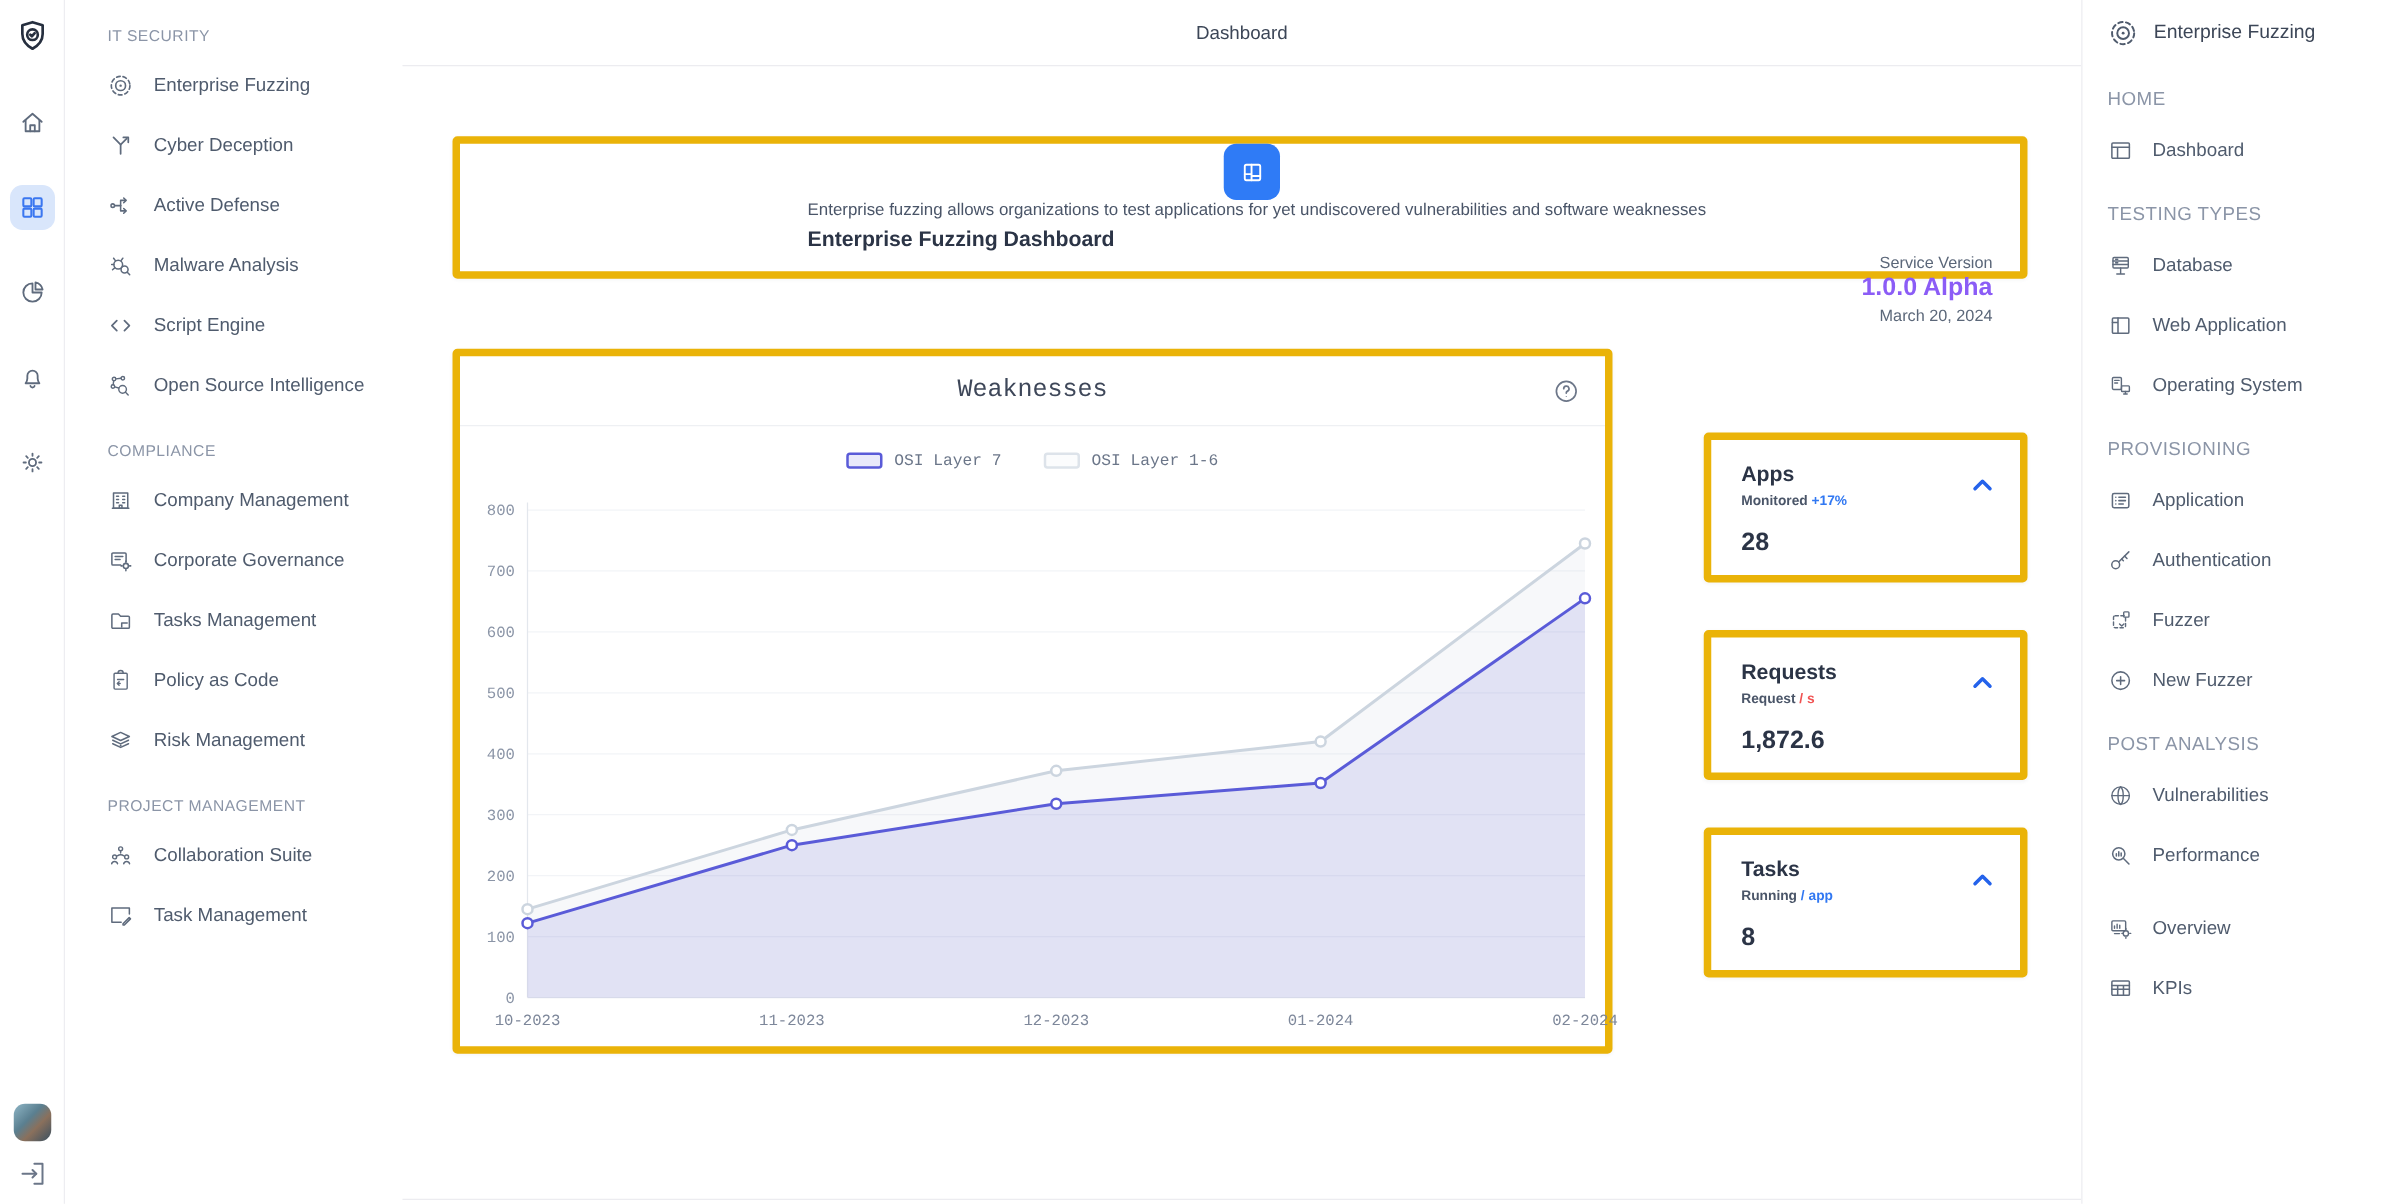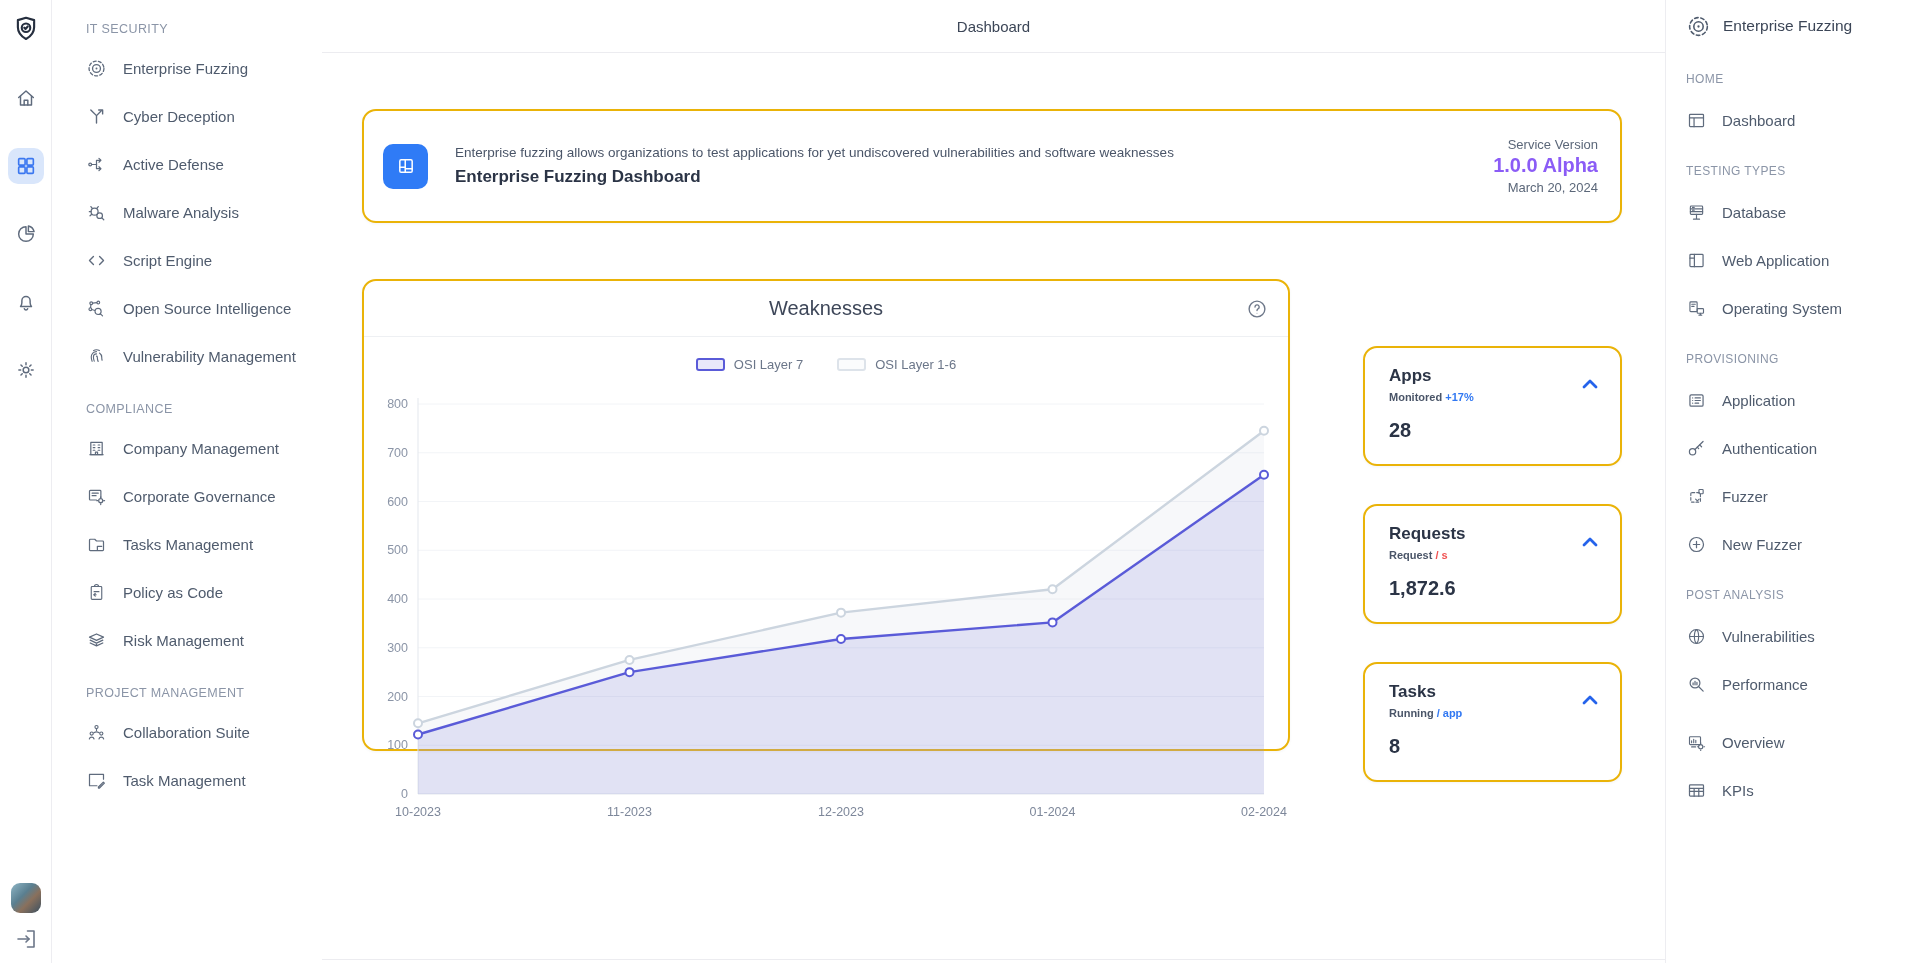--- a/index.html
+++ b/index.html
@@ -26,37 +26,37 @@
   .nav-header:first-child { margin-top:0; }
   .nav-item { height:48px; display:flex; align-items:center; gap:16px; color:#4f5b6d; font-size:15px; cursor:pointer; }
   .nav-item svg { width:21px; height:21px; flex:0 0 auto; color:#5f6b7d; }
 
   
   .main { position:absolute; left:322px; top:0; width:1343px; height:963px; background:#fff; }
   .topbar { height:52px; display:flex; align-items:center; justify-content:center;
     font-size:15px; color:#3c4657; }
   .content { position:relative; width:100%; height:908px; border-top:1px solid #ececf0; border-bottom:1px solid #ececf0; }
 
-  .card { background:#fff; border:2px solid #eab308; border-radius:14px; box-shadow:0 1px 3px rgba(40,50,70,.05); }
+  .card { background:#fff; border:6px solid #eab308; border-radius:4px; box-shadow:0 1px 3px rgba(40,50,70,.05);flex-direction:column; }
 
   
   .banner { position:absolute; left:40px; top:56px; width:1260px; height:114px; display:flex; align-items:center; }
   .banner-icon { width:45px; height:45px; border-radius:10px; background:#2f7bf6; margin-left:19px;
     display:flex; align-items:center; justify-content:center; color:#fff; flex:0 0 auto; }
   .banner-icon svg { width:26px; height:26px; }
   .banner-texts { margin-left:27px; }
   .banner-desc { font-size:13.5px; color:#4a5568; }
   .banner-title { font-size:17px; font-weight:bold; color:#2b3446; margin-top:7px; }
   .banner-right { margin-left:auto; margin-right:22px; text-align:right; }
   .sv-label { font-size:13px; color:#5b6779; }
   .sv-version { font-size:20px; font-weight:bold; color:#8b5cf6; margin-top:2px; }
   .sv-date { font-size:13px; color:#5b6779; margin-top:3px; }
 
   
-  .chart-card { position:absolute; left:40px; top:226px; width:928px; height:472px; }
+  .chart-card { position:absolute; left:40px; top:226px; width:928px; height:564px;font-family:Liberation Mono, monospace; }
   .chart-head { height:56px; display:flex; align-items:center; justify-content:center; position:relative;
     border-bottom:1px solid #eef0f3; }
   .chart-title { font-size:20px; color:#3e4759; }
   .help-btn { position:absolute; right:20px; top:17px; width:22px; height:22px; color:#6d7789; cursor:pointer; }
   .legend { display:flex; justify-content:center; gap:34px; margin-top:20px; }
   .legend-item { display:flex; align-items:center; gap:9px; font-size:13px; color:#6b7689; }
   .legend-swatch { width:29px; height:13px; border-radius:3px; }
   .plot { display:block; margin-top:4px; }
 
   
@@ -65,21 +65,21 @@
   .stat-sub { font-size:11px; color:#4a5568; margin-top:5px;font-weight:bold; }
   .stat-value { font-size:20px; font-weight:bold; color:#2b3446; margin-top:16px; }
   .stat-chevron { position:absolute; right:18px; top:24px; width:24px; height:24px; color:#2563eb; cursor:pointer; }
 
   
   .rightnav { position:absolute; left:1665px; top:0; width:255px; height:963px; background:#fff;
     border-left:1px solid #ededf1; padding:0 0 0 20px; }
   .brand { height:52px; display:flex; align-items:center; gap:12px; font-size:15.5px; color:#3c4657; }
   .brand svg { width:25px; height:25px; color:#4f5b6d; }
   .rs-section { margin-top:10px; }
-  .rs-header { font-size:12px; letter-spacing:.4px; color:#8b95a7; height:34px; display:flex; align-items:center; margin-top:8px; }
+  .rs-header { font-size:15px; letter-spacing:.4px; color:#8b95a7; height:34px; display:flex; align-items:center; margin-top:8px; }
   .rs-item { height:48px; display:flex; align-items:center; gap:15px; color:#4f5b6d; font-size:15px; cursor:pointer; }
   .rs-item svg { width:21px; height:21px; color:#5f6b7d; flex:0 0 auto; }
 </style>
 </head>
 <body>
 
 <div class="rail">
   <div class="logo" id="rail-logo"><svg viewBox="0 0 24 24" fill="none" stroke="currentColor" stroke-width="1.7" stroke-linecap="round" stroke-linejoin="round" width="100%" height="100%">
         <path d="M12 3l6.5 1.9v5.6c0 4.2-2.7 7.3-6.5 9.5-3.8-2.2-6.5-5.3-6.5-9.5V4.9z"></path>
         <circle cx="12" cy="11" r="3.4"></circle>
@@ -190,32 +190,20 @@
         <svg viewBox="0 0 24 24" fill="none" stroke="currentColor" stroke-width="1.3" stroke-linecap="round" stroke-linejoin="round" width="100%" height="100%">
           <circle cx="6" cy="6" r="1.6"></circle>
           <circle cx="14" cy="5.2" r="1.6"></circle>
           <circle cx="5" cy="12.8" r="1.6"></circle>
           <path d="M7.6 5.8l4.8-.5M5.6 7.6l-.4 3.6M6.6 13.2l3.6 1"></path>
           <circle cx="13.8" cy="15.4" r="3.5"></circle>
           <path d="M16.5 18.1l2.4 2.4"></path>
         </svg>
       </span>
       <span>Open Source Intelligence</span>
-    </div>
-    <div class="nav-item">
-      <span style="width: 21px; height: 21px; display: inline-flex; color: rgb(95, 107, 125);">
-        <svg viewBox="0 0 24 24" fill="none" stroke="currentColor" stroke-width="1.3" stroke-linecap="round" stroke-linejoin="round" width="100%" height="100%">
-          <path d="M12 6.4a6 6 0 0 0-6 6c0 2 .4 3.7 1 5.1"></path>
-          <path d="M12 9a3.5 3.5 0 0 0-3.5 3.5c0 1.9.3 3.4.9 4.8"></path>
-          <path d="M12 11.6a.9.9 0 0 1 .9.9c0 2.2.4 3.8 1 5.2"></path>
-          <path d="M15.4 8.1a6 6 0 0 1 2.6 4.9c0 1.2.1 2.3.4 3.3"></path>
-          <path d="M8.6 5.3A6 6 0 0 1 12 4.3c1.2 0 2.3.3 3.3.9"></path>
-        </svg>
-      </span>
-      <span>Vulnerability Management</span>
     </div>
     <div class="nav-header">COMPLIANCE</div>
     <div class="nav-item">
       <span style="width: 21px; height: 21px; display: inline-flex; color: rgb(95, 107, 125);">
         <svg viewBox="0 0 24 24" fill="none" stroke="currentColor" stroke-width="1.4" stroke-linecap="round" stroke-linejoin="round" width="100%" height="100%">
           <rect x="5.5" y="5" width="13" height="14"></rect>
           <path d="M4.5 19h15M8.3 8h1.8M8.3 11h1.8M8.3 14h1.8M13.9 8h1.8M13.9 11h1.8M13.9 14h1.8M10.8 19v-2.8h2.4V19"></path>
         </svg>
       </span>
       <span>Company Management</span>

